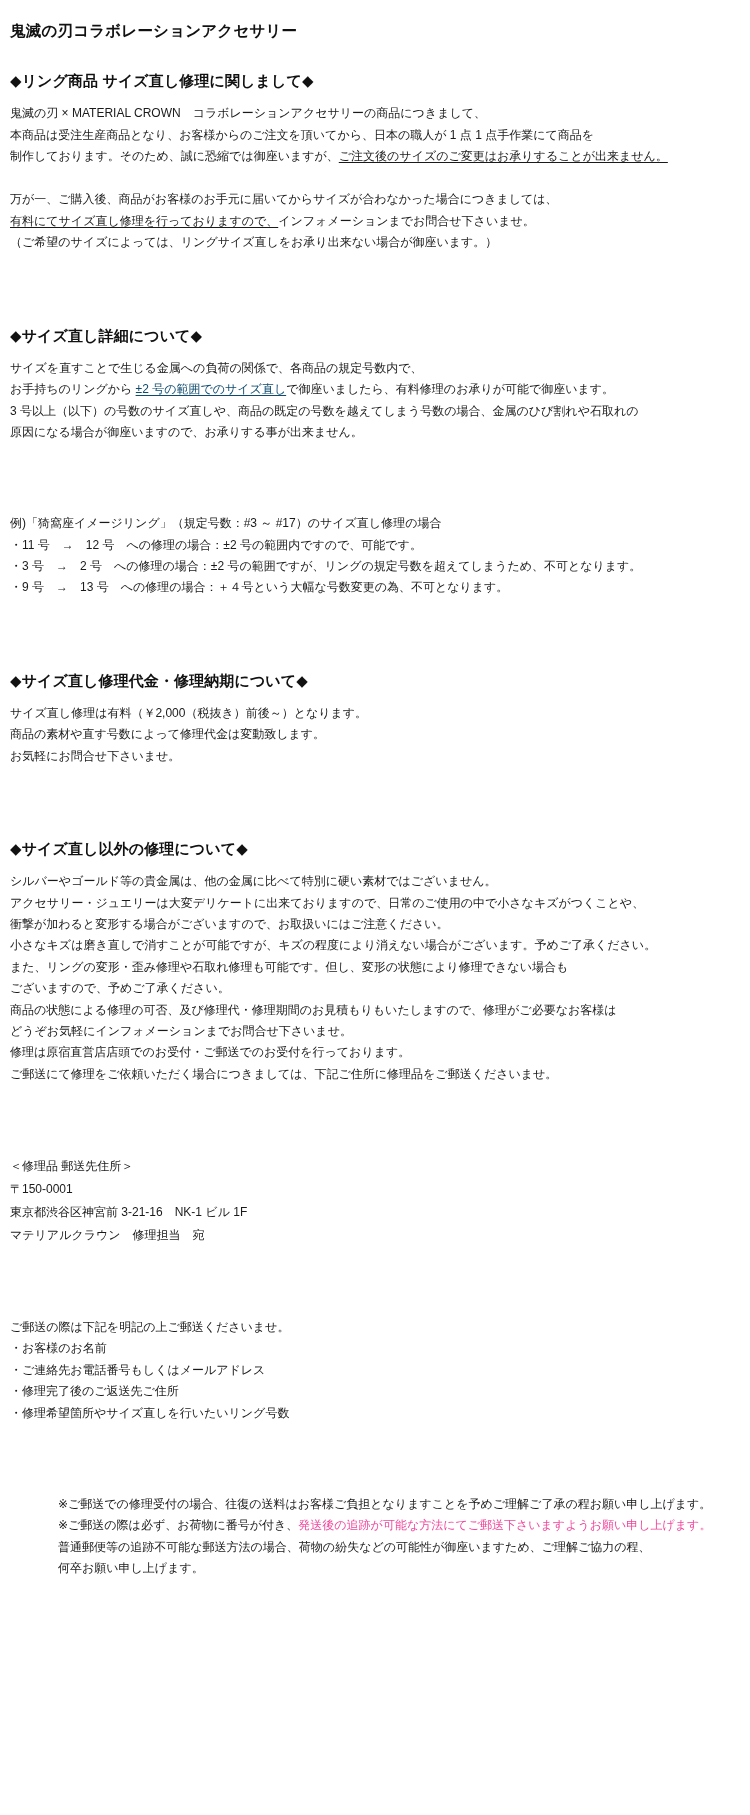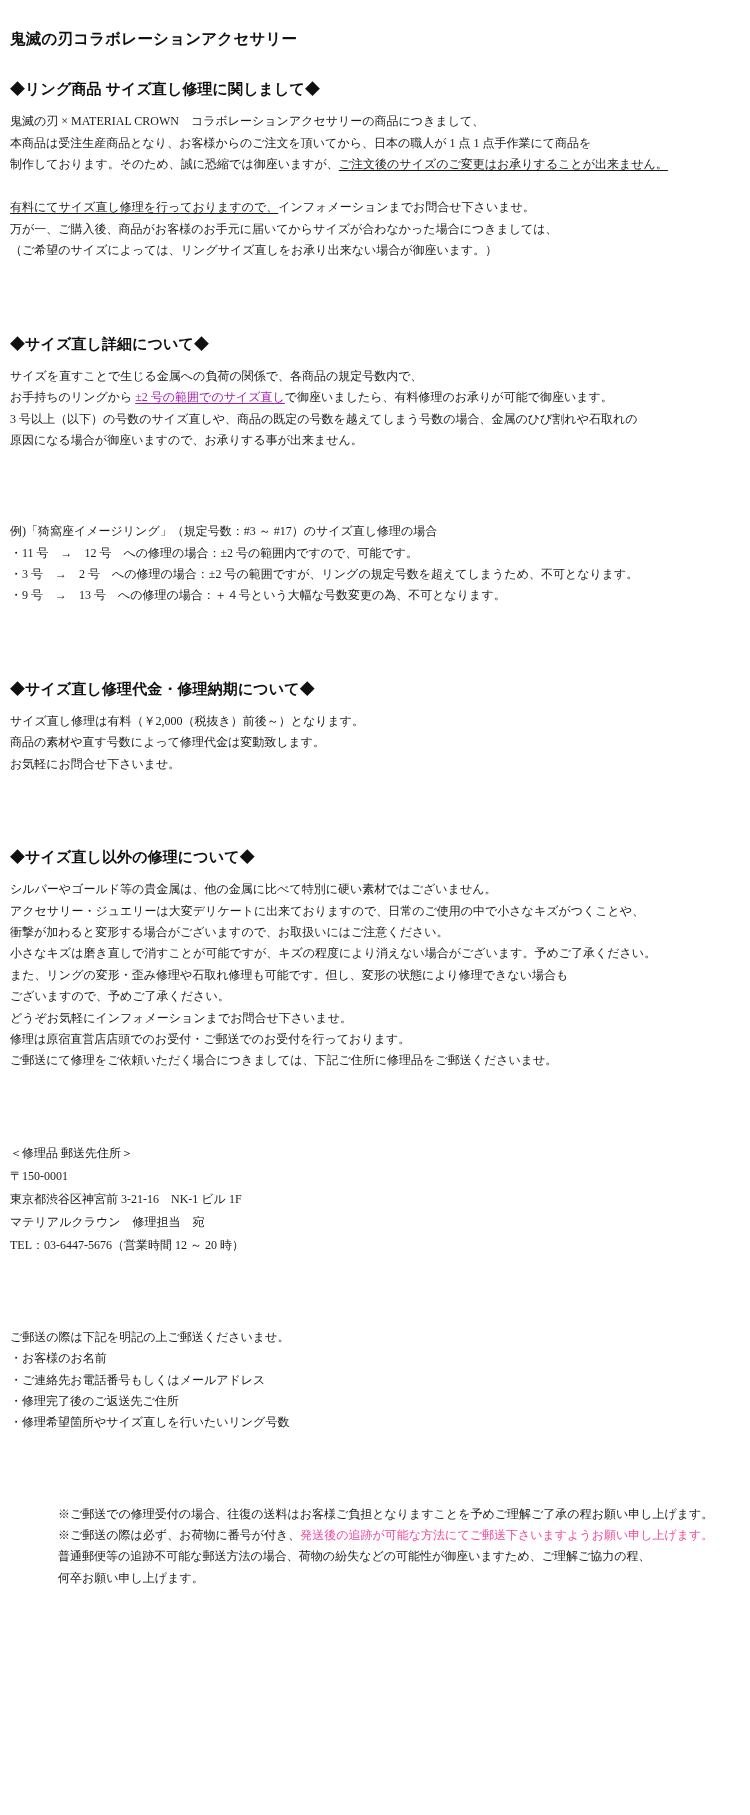--- a/index.html
+++ b/index.html
@@ -18,26 +18,25 @@
     -webkit-font-smoothing: antialiased;
   }
   .page {
     width: 750px;
     padding: 16px 10px 20px 10px;
   }
   .doc-title {
     font-size: 15.5px;
     font-weight: bold;
     letter-spacing: 0.2px;
-    margin: 10px 0 26px 0;
+    margin: 2px 0 26px 0;
     color: #111111;
   }
   .section {
     margin: 0 0 26px 0;
-    font-family: Liberation Serif, serif;
   }
   .section-heading {
     font-size: 15px;
     font-weight: bold;
     margin: 0 0 10px 0;
     color: #111111;
     letter-spacing: 0.1px;
   }
   p.line {
     margin: 0;
@@ -48,21 +47,21 @@
   }
   .gap-md { height: 22px; }
   .gap-xl { height: 44px; }
   .pink {
     color: #f0469c;
   }
   .underline {
     text-decoration: underline;
     text-underline-offset: 2px;
   }
-  .pink.underline { color: #a21caf; }
+  .pink.underline { color: #0c4a6e; }
   .addr-block p.line {
     line-height: 1.92;
     font-size: 12px;
   }
   .addr-heading {
     font-size: 14px;
     margin: 0 0 2px 0;
     color: #111111;
   }
   .list p.line {
@@ -79,22 +78,22 @@
 <div class="page">
 
   <div class="doc-title">鬼滅の刃コラボレーションアクセサリー</div>
 
   <div class="section">
     <div class="section-heading">◆リング商品 サイズ直し修理に関しまして◆</div>
     <p class="line">鬼滅の刃 × MATERIAL CROWN　コラボレーションアクセサリーの商品につきまして、</p>
     <p class="line">本商品は受注生産商品となり、お客様からのご注文を頂いてから、日本の職人が 1 点 1 点手作業にて商品を</p>
     <p class="line"><span>制作しております。そのため、誠に恐縮では御座いますが、</span><span class="underline">ご注文後のサイズのご変更はお承りすることが出来ません。</span></p>
     <div class="gap-md"></div>
+    <p class="line">万が一、ご購入後、商品がお客様のお手元に届いてからサイズが合わなかった場合につきましては、</p>
     <p class="line"><span class="underline">有料にてサイズ直し修理を行っておりますので、</span><span>インフォメーションまでお問合せ下さいませ。</span></p>
-    <p class="line">万が一、ご購入後、商品がお客様のお手元に届いてからサイズが合わなかった場合につきましては、</p>
     <p class="line">（ご希望のサイズによっては、リングサイズ直しをお承り出来ない場合が御座います。）</p>
   </div>
 
   <div class="gap-xl"></div>
 
   <div class="section">
     <div class="section-heading">◆サイズ直し詳細について◆</div>
     <p class="line">サイズを直すことで生じる金属への負荷の関係で、各商品の規定号数内で、</p>
     <p class="line"><span>お手持ちのリングから </span><span class="pink underline">±2 号の範囲でのサイズ直し</span><span>で御座いましたら、有料修理のお承りが可能で御座います。</span></p>
     <p class="line">3 号以上（以下）の号数のサイズ直しや、商品の既定の号数を越えてしまう号数の場合、金属のひび割れや石取れの</p>
@@ -122,33 +121,33 @@
   <div class="gap-xl"></div>
 
   <div class="section">
     <div class="section-heading">◆サイズ直し以外の修理について◆</div>
     <p class="line">シルバーやゴールド等の貴金属は、他の金属に比べて特別に硬い素材ではございません。</p>
     <p class="line">アクセサリー・ジュエリーは大変デリケートに出来ておりますので、日常のご使用の中で小さなキズがつくことや、</p>
     <p class="line">衝撃が加わると変形する場合がございますので、お取扱いにはご注意ください。</p>
     <p class="line">小さなキズは磨き直しで消すことが可能ですが、キズの程度により消えない場合がございます。予めご了承ください。</p>
     <p class="line">また、リングの変形・歪み修理や石取れ修理も可能です。但し、変形の状態により修理できない場合も</p>
     <p class="line">ございますので、予めご了承ください。</p>
+    <p class="line">商品の状態による修理の可否、及び修理代・修理期間のお見積もりもいたしますので、修理がご必要なお客様は</p>
     <p class="line">どうぞお気軽にインフォメーションまでお問合せ下さいませ。</p>
     <p class="line">修理は原宿直営店店頭でのお受付・ご郵送でのお受付を行っております。</p>
     <p class="line">ご郵送にて修理をご依頼いただく場合につきましては、下記ご住所に修理品をご郵送くださいませ。</p>
   </div>
 
   <div class="gap-xl"></div>
 
   <div class="section addr-block">
     <p class="line addr-heading">＜修理品 郵送先住所＞</p>
     <p class="line">〒150-0001</p>
     <p class="line">東京都渋谷区神宮前 3-21-16　NK-1 ビル 1F</p>
     <p class="line">マテリアルクラウン　修理担当　宛</p>
-    <p class="line">TEL：03-6447-5676（営業時間 12 ～ 20 時）</p>
   </div>
 
   <div class="gap-xl"></div>
 
   <div class="section list">
     <p class="line">ご郵送の際は下記を明記の上ご郵送くださいませ。</p>
     <p class="line">・お客様のお名前</p>
     <p class="line">・ご連絡先お電話番号もしくはメールアドレス</p>
     <p class="line">・修理完了後のご返送先ご住所</p>
     <p class="line">・修理希望箇所やサイズ直しを行いたいリング号数</p>

